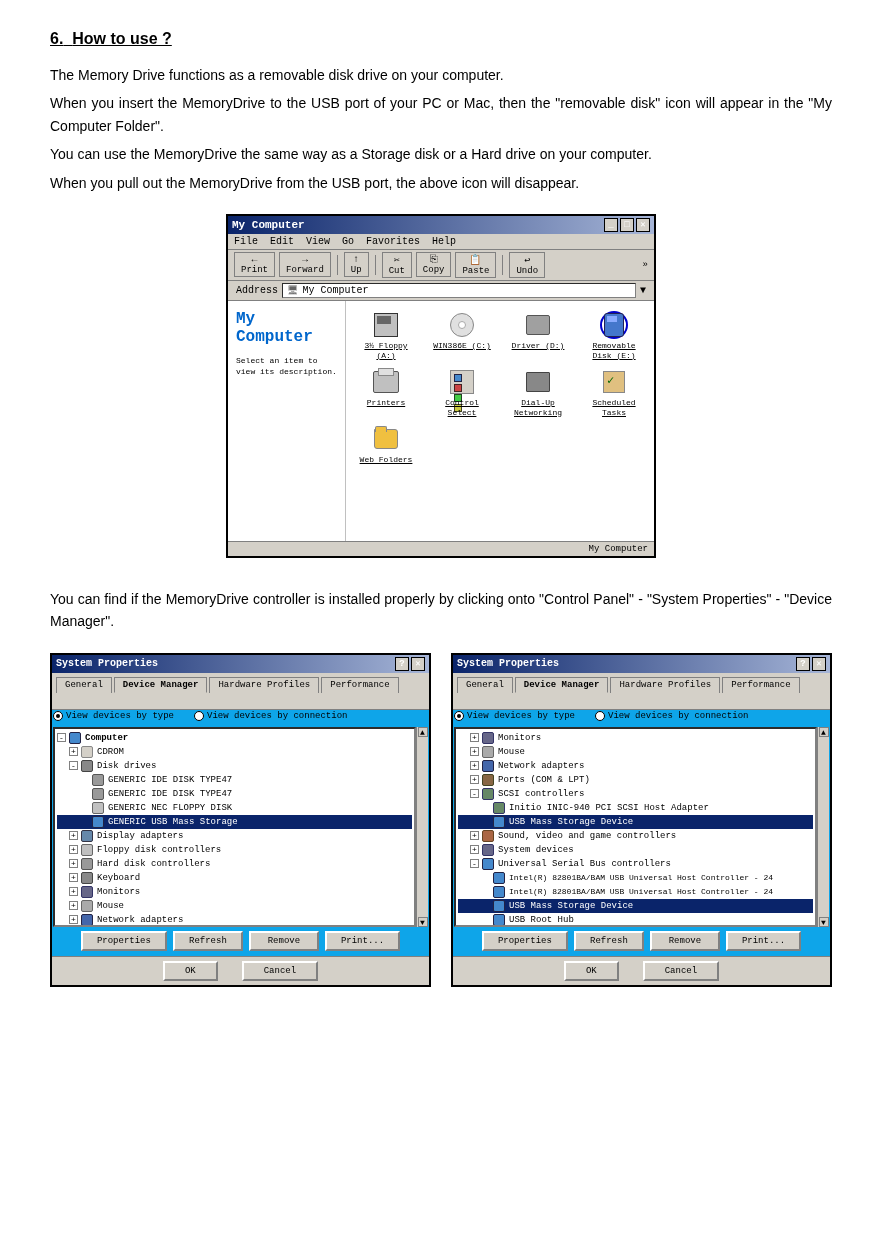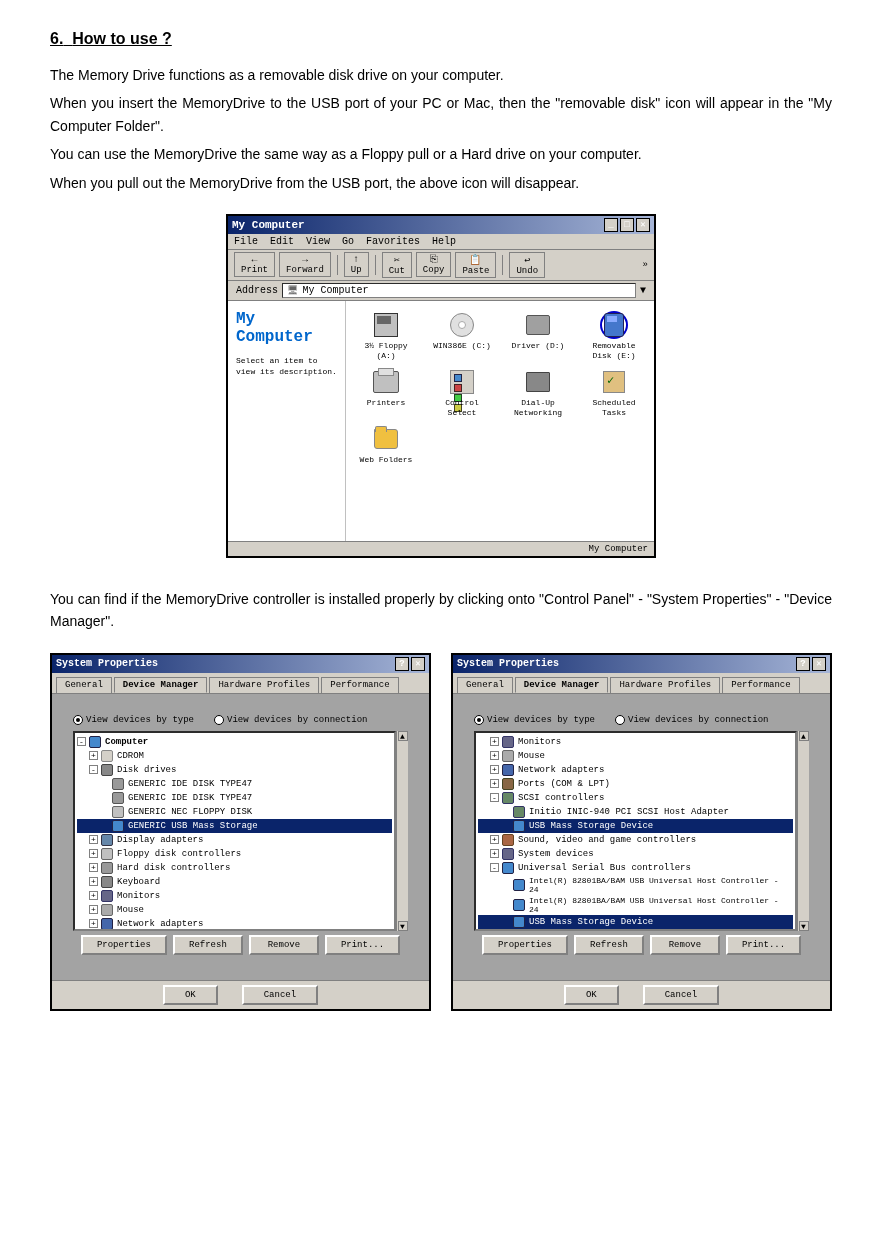--- a/index.html
+++ b/index.html
@@ -171,20 +171,21 @@
       gap: 16px;
       align-items: flex-start;
     }
 
     .desktop-icon {
       display: flex;
       flex-direction: column;
       align-items: center;
       width: 60px;
       text-align: center;
+      text-decoration: underline;
     }
 
     .icon-img {
       width: 28px;
       height: 28px;
       margin-bottom: 2px;
       display: flex;
       align-items: center;
       justify-content: center;
     }
@@ -372,23 +373,24 @@
     }
 
     .devmgr-tab.active {
       background: #d4d0c8;
       border-bottom: 1px solid #d4d0c8;
       z-index: 1;
       font-weight: bold;
     }
 
     .devmgr-content {
-      background: #a3a3a3;
-      padding: 21px;
+      background: #0ea5e9;
+      padding: 1px;
       border-top: 1px solid #808080;
+      margin-top: 16px;
     }
 
     .devmgr-options {
       display: flex;
       gap: 20px;
       margin-bottom: 6px;
       font-size: 9px;
     }
 
     .radio-option {
@@ -575,21 +577,21 @@
 <body>
 
 <div class="section-header">
   <span>6.</span>&nbsp;
   <span>How to use ?</span>
 </div>
 
 <div class="section-text-block">
   <p class="body-text">The  Memory  Drive  functions  as  a  removable  disk  drive  on  your  computer.</p>
   <p class="body-text">When  you  insert  the  MemoryDrive  to  the  USB  port  of  your  PC  or  Mac,  then  the "removable  disk"  icon  will  appear  in  the  "My  Computer  Folder".</p>
-  <p class="body-text">You  can  use  the  MemoryDrive  the  same  way  as  a  Floppy  pull  or  a  Hard  drive  on your computer.</p>
+  <p class="body-text">You  can  use  the  MemoryDrive  the  same  way  as  a  Storage  disk  or  a  Hard  drive  on your computer.</p>
   <p class="body-text">When  you  pull  out  the   MemoryDrive  from  the  USB  port,  the  above  icon  will disappear.</p>
 </div>
 
 <div class="screenshot-container">
   <div class="my-computer-window">
 
     <div class="window-titlebar">
       <span>My Computer</span>
       <div class="window-titlebar-buttons">
         <div class="titlebar-btn">_</div>

